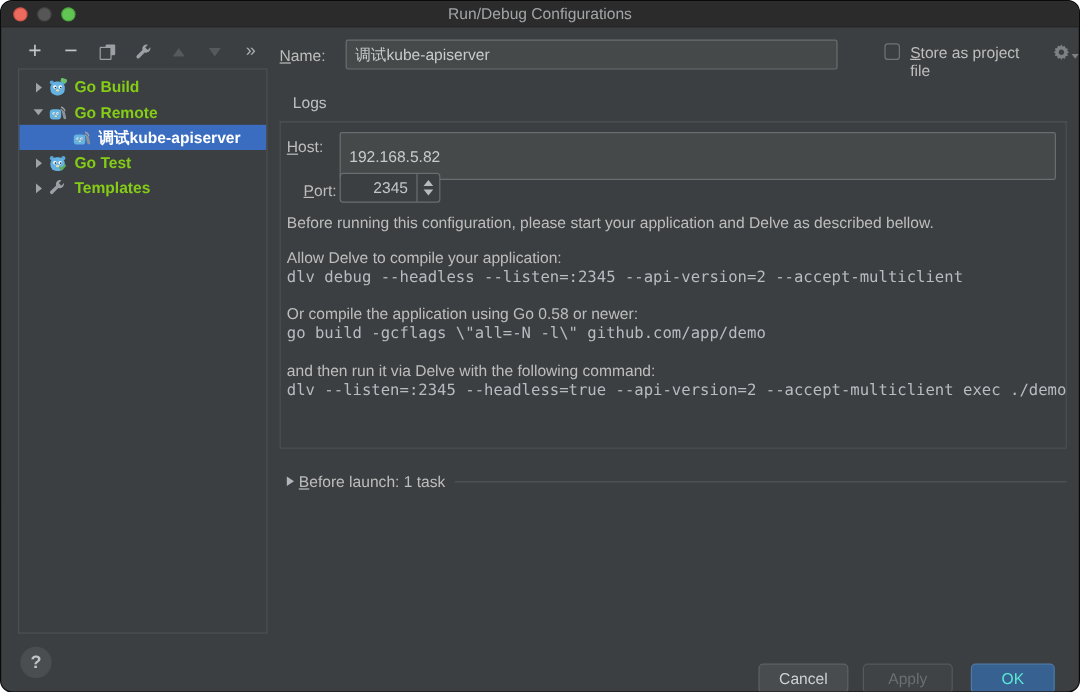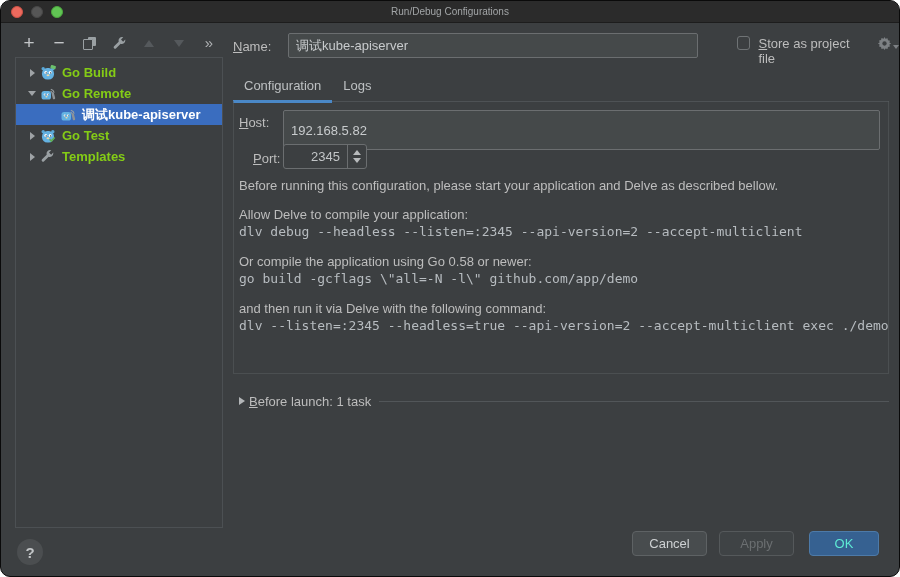--- a/index.html
+++ b/index.html
@@ -3,21 +3,21 @@
 <meta charset="utf-8">
 <style>
   html,body{margin:0;padding:0;background:#ffffff;font-family:"Liberation Sans",sans-serif;}
   *{box-sizing:border-box;}
   .window{position:relative;width:900px;height:577px;margin:0 auto;background:#3c3f41;
     border:1px solid #0a0a0a;border-radius:10px;overflow:hidden;color:#bdbdbd;font-size:13px;}
   
   .titlebar{position:absolute;left:0;top:0;width:100%;height:22px;background:#2b2b2b;
     border-bottom:1px solid #1d1d1d;border-radius:9px 9px 0 0;}
   .titlebar .title{position:absolute;left:0;right:0;top:0;line-height:22px;text-align:center;
-    color:#a2a5a7;font-size:10px;}
+    color:#a2a5a7;font-size:13px;}
   .lights{position:absolute;left:10px;top:5px;display:flex;gap:8px;}
   .light{width:12px;height:12px;border-radius:50%;}
   .light.close{background:#ec6a5e;border:1px solid #ce5347;}
   .light.min{background:#565656;border:1px solid #484848;}
   .light.zoom{background:#61c554;border:1px solid #4ca73f;}
   
   .toolbar{position:absolute;left:14px;top:30px;width:208px;height:24px;display:flex;
     align-items:center;gap:14px;padding:0 6px;}
   .tbi{display:inline-flex;align-items:center;justify-content:center;width:20px;height:20px;
     color:#c3c6c8;font-size:19px;line-height:20px;cursor:default;}
@@ -82,21 +82,21 @@
   
   .before-launch{position:absolute;left:238px;top:391px;width:650px;height:18px;
     display:flex;align-items:center;gap:4px;}
   .bl-tri{width:0;height:0;border-top:4.5px solid transparent;border-bottom:4.5px solid transparent;
     border-left:6px solid #b3b6b8;flex:0 0 auto;}
   .bl-line{flex:1;height:1px;background:rgba(88,92,95,.8);margin-left:4px;}
   
   .help-btn{position:absolute;left:16px;top:538px;width:26px;height:26px;border-radius:50%;
     background:#4b4e50;color:#c2c5c7;font-size:15px;font-weight:bold;display:flex;
     align-items:center;justify-content:center;cursor:default;}
-  .btn{position:absolute;top:530px;height:25px;border-radius:4px;font-size:13px;
+  .btn{position:absolute;top:552px;height:25px;border-radius:4px;font-size:13px;
     font-family:"Liberation Sans",sans-serif;display:flex;align-items:center;justify-content:center;cursor:default;}
   .btn.cancel{right:192px;width:75px;background:#484c4e;border:1px solid #5e6264;color:#ced1d3;}
   .btn.apply{right:105px;width:75px;background:#3f4345;border:1px solid #55595b;color:#6b6f71;}
   .btn.ok{right:20px;width:70px;background:#366191;border:1px solid #4d7aa8;color:#5eead4;}
 </style>
 </head>
 <body>
 
 <div class="window">
 
@@ -225,21 +225,20 @@
     <span class="gear-wrap">
       <svg width="15" height="15" viewBox="0 0 16 16">
           <path fill="#7d8184" d="M8 1l1 2 2.2-.6.5 2.1 2.1.5L13.2 7 15 8l-1.8 1 .6 2.2-2.1.5-.5 2.1L9 13.2 8 15l-1-1.8-2.2.6-.5-2.1-2.1-.5L2.8 9 1 8l1.8-1-.6-2.2 2.1-.5.5-2.1L7 2.8z"></path>
           <circle cx="8" cy="8" r="2.3" fill="#3c3f41"></circle>
         </svg>
       <span class="gear-caret"></span>
     </span>
   </div>
 
   <div class="tabbar">
-    <div class="tab active">Configuration</div>
     <div class="tab">Logs</div>
   </div>
 
   <div class="config-panel"></div>
 
   <span class="fld-label" id="host-label"><u>H</u>ost:</span>
   <input class="text-input" id="host-input" value="192.168.5.82" style="">
 
   <span class="fld-label" id="port-label"><u>P</u>ort:</span>
   <div class="spinner">

